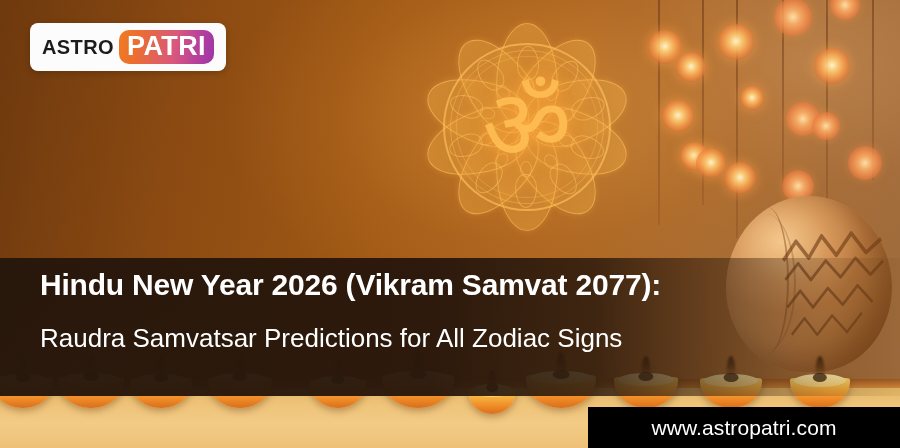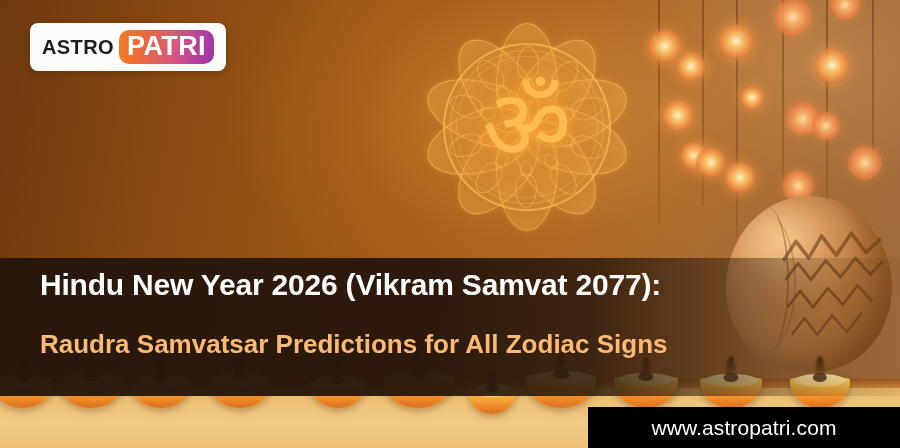--- a/index.html
+++ b/index.html
@@ -183,25 +183,25 @@
     position:absolute; left:40px; top:266px; right:0;
   }
   .title {
     color:#ffffff;
     font-size:30px; font-weight:bold;
     letter-spacing:-0.2px;
     line-height:1.28;
     white-space:nowrap;
   }
   .subtitle {
-    color:#fdba74;
-    font-size:26px; font-weight:bold;
+    color:#ffffff;
+    font-size:26px; font-weight:normal;
     letter-spacing:0px;
     line-height:1.3;
-    margin-top:24px;
+    margin-top:18px;
     white-space:nowrap;
   }
 
   
   .logo {
     position:absolute; left:30px; top:23px;
     background:#fdfcfc;
     border-radius:8px;
     padding:7px 12px;
     display:flex; align-items:center; gap:5px;

